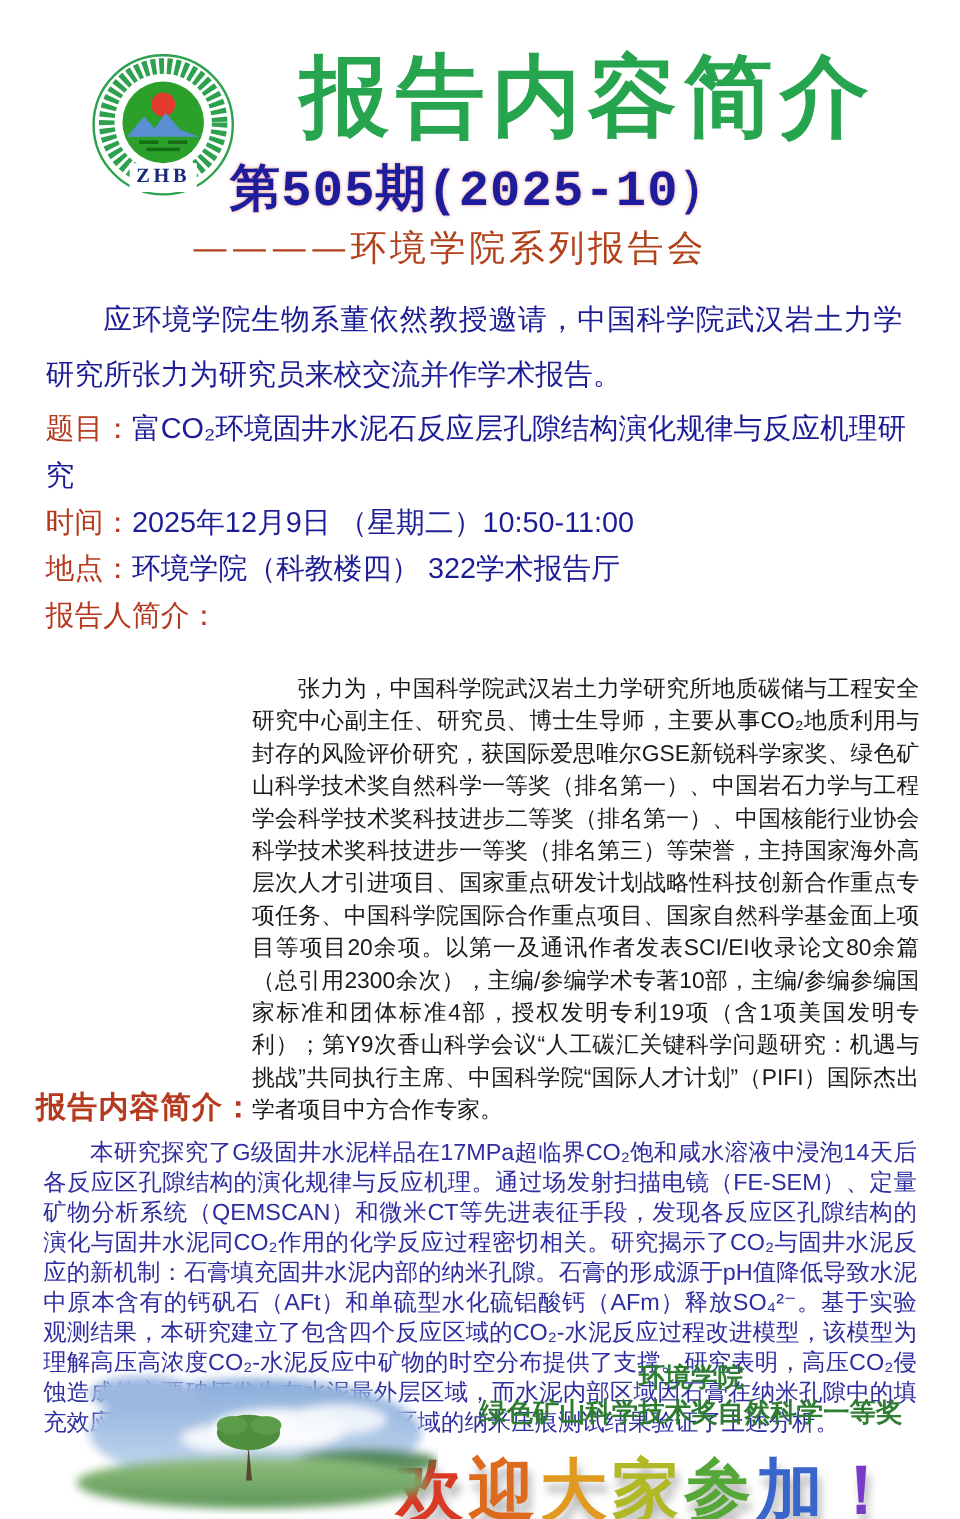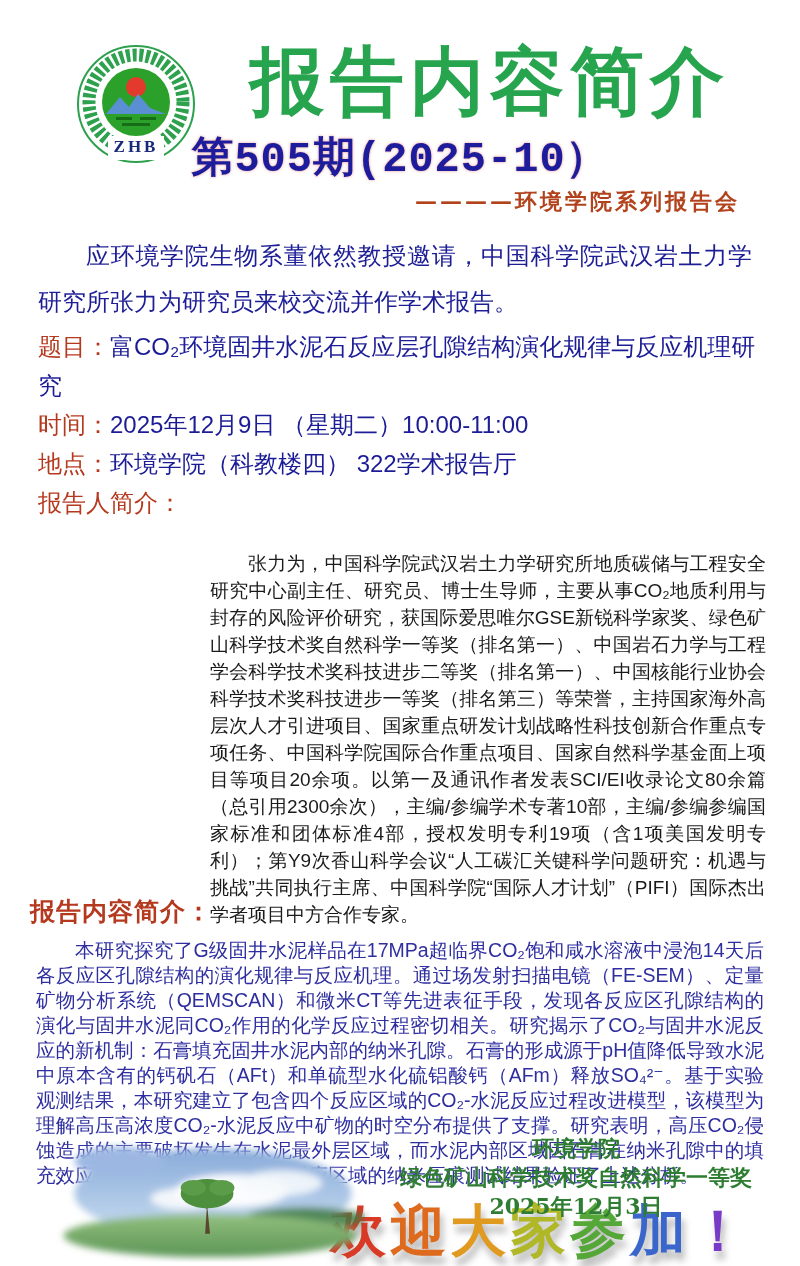--- a/index.html
+++ b/index.html
@@ -17,23 +17,23 @@
     color:#27a44e;letter-spacing:6px;white-space:nowrap;
   }
   .issue-line{
     margin-top:6px;text-align:center;
     font-family:Liberation Mono, monospace;
     font-size:42px;font-weight:bold;color:#1c1c9c;
     text-shadow:0 0 3px rgba(214,60,50,0.55);
     letter-spacing:1px;
   }
   .series-line{
-    margin:2px 60px 0 160px;text-align:right;
+    margin:2px 60px 0 160px;text-align:left;
     font-family:"DejaVu Serif","Liberation Serif",serif;
-    font-size:22px;font-weight:bold;color:#b2421c;letter-spacing:3px;
+    font-size:30px;font-weight:normal;color:#b2421c;letter-spacing:3px;
   }
   
   .intro{
     margin:16px 48px 0 38px;font-size:24px;line-height:46px;
     color:#1d1d96;text-indent:2em;text-align:justify;
   }
   .info{margin:2px 38px 0 38px;}
   .info-line{font-size:24px;line-height:39px;color:#1c1c96;}
   .info-label{color:#b5391e;}
   .info-value{color:#1c1c96;}
@@ -91,21 +91,21 @@
   <div class="series-line">————环境学院系列报告会</div>
 </div>
 
 <div class="intro">应环境学院生物系董依然教授邀请，中国科学院武汉岩土力学研究所张力为研究员来校交流并作学术报告。</div>
 
 <div class="info">
   <div class="info-line">
     <span class="info-label">题目：</span><span class="info-value">富CO₂环境固井水泥石反应层孔隙结构演化规律与反应机理研究</span>
   </div>
   <div class="info-line">
-    <span class="info-label">时间：</span><span class="info-value">2025年12月9日 （星期二）10:00-11:00</span>
+    <span class="info-label">时间：</span><span class="info-value">2025年12月9日 （星期二）10:50-11:00</span>
   </div>
   <div class="info-line">
     <span class="info-label">地点：</span><span class="info-value">环境学院（科教楼四） 322学术报告厅</span>
   </div>
   <div class="info-line">
     <span class="info-label">报告人简介：</span>
   </div>
 </div>
 
 <div class="speaker-row">
@@ -174,15 +174,14 @@
     </g>
     <path d="M150,96 L152,66 L155,96 Z" fill="#5a4630"></path>
     <path d="M152,70 L142,60 M152,68 L162,58" stroke="#5a4630" stroke-width="2"></path>
     <ellipse cx="152" cy="55" rx="27" ry="15" fill="#4e8f3e"></ellipse>
     <ellipse cx="138" cy="49" rx="13" ry="8" fill="#5a9c48"></ellipse>
     <ellipse cx="167" cy="49" rx="13" ry="8" fill="#5a9c48"></ellipse>
   </svg>
   <div class="footer">
     <div>环境学院</div>
     <div>绿色矿山科学技术奖自然科学一等奖</div>
-    <div>2025年12月3日</div>
   </div>
 </div>
 
 </body></html>

